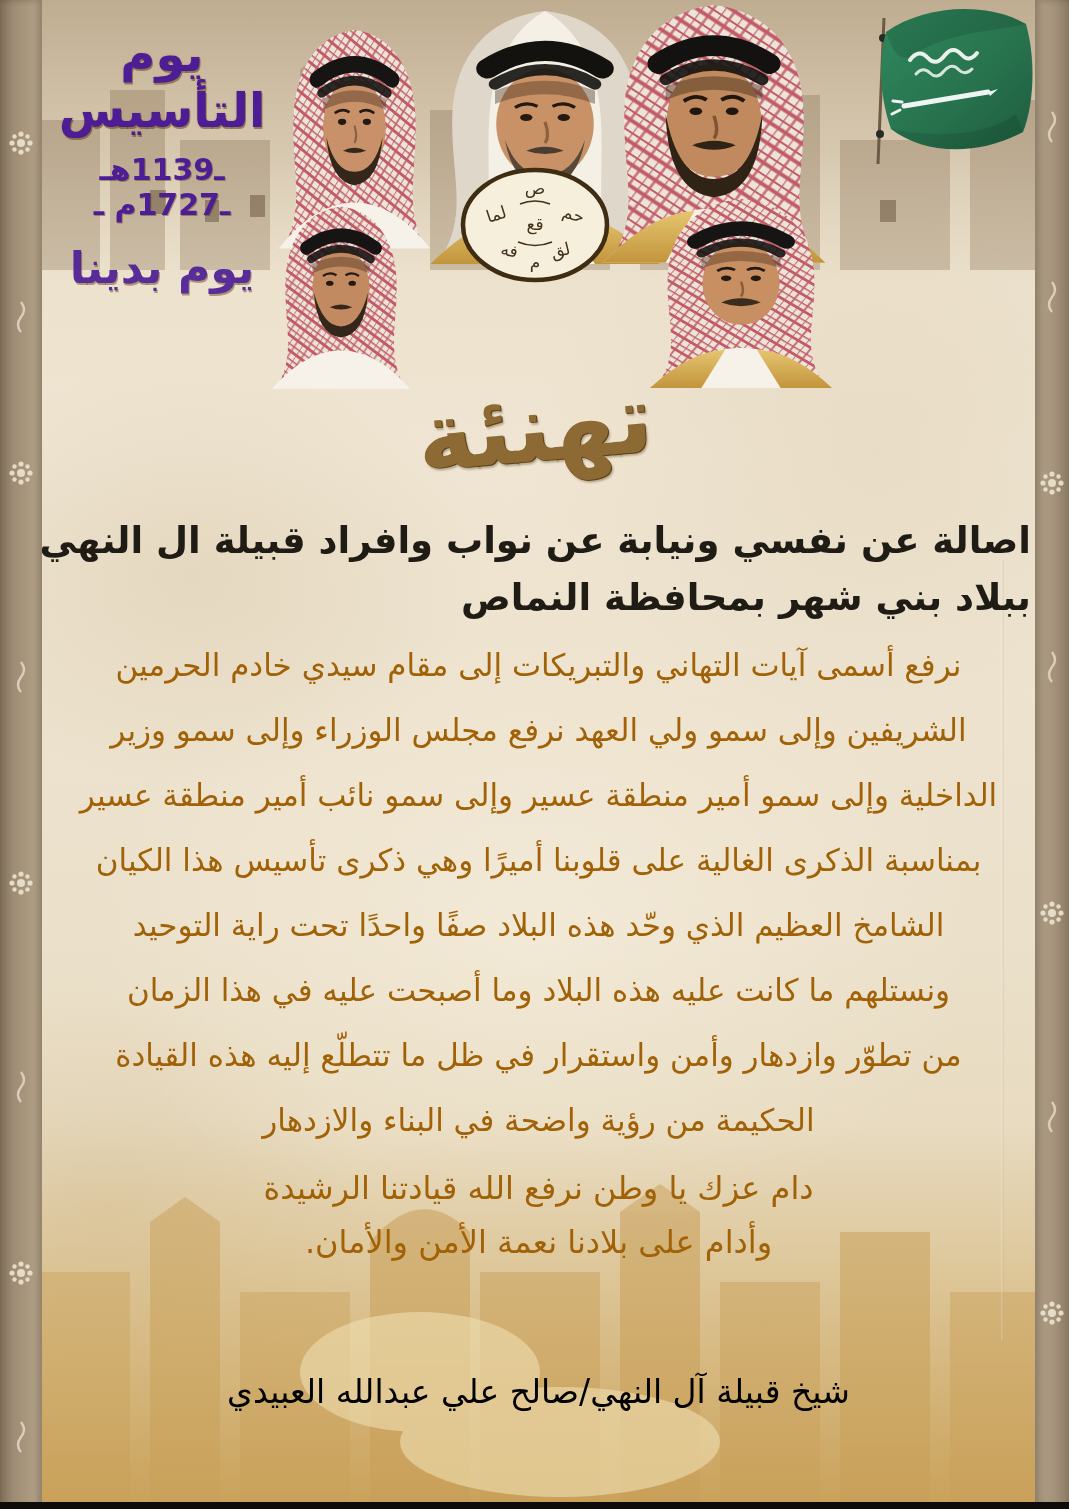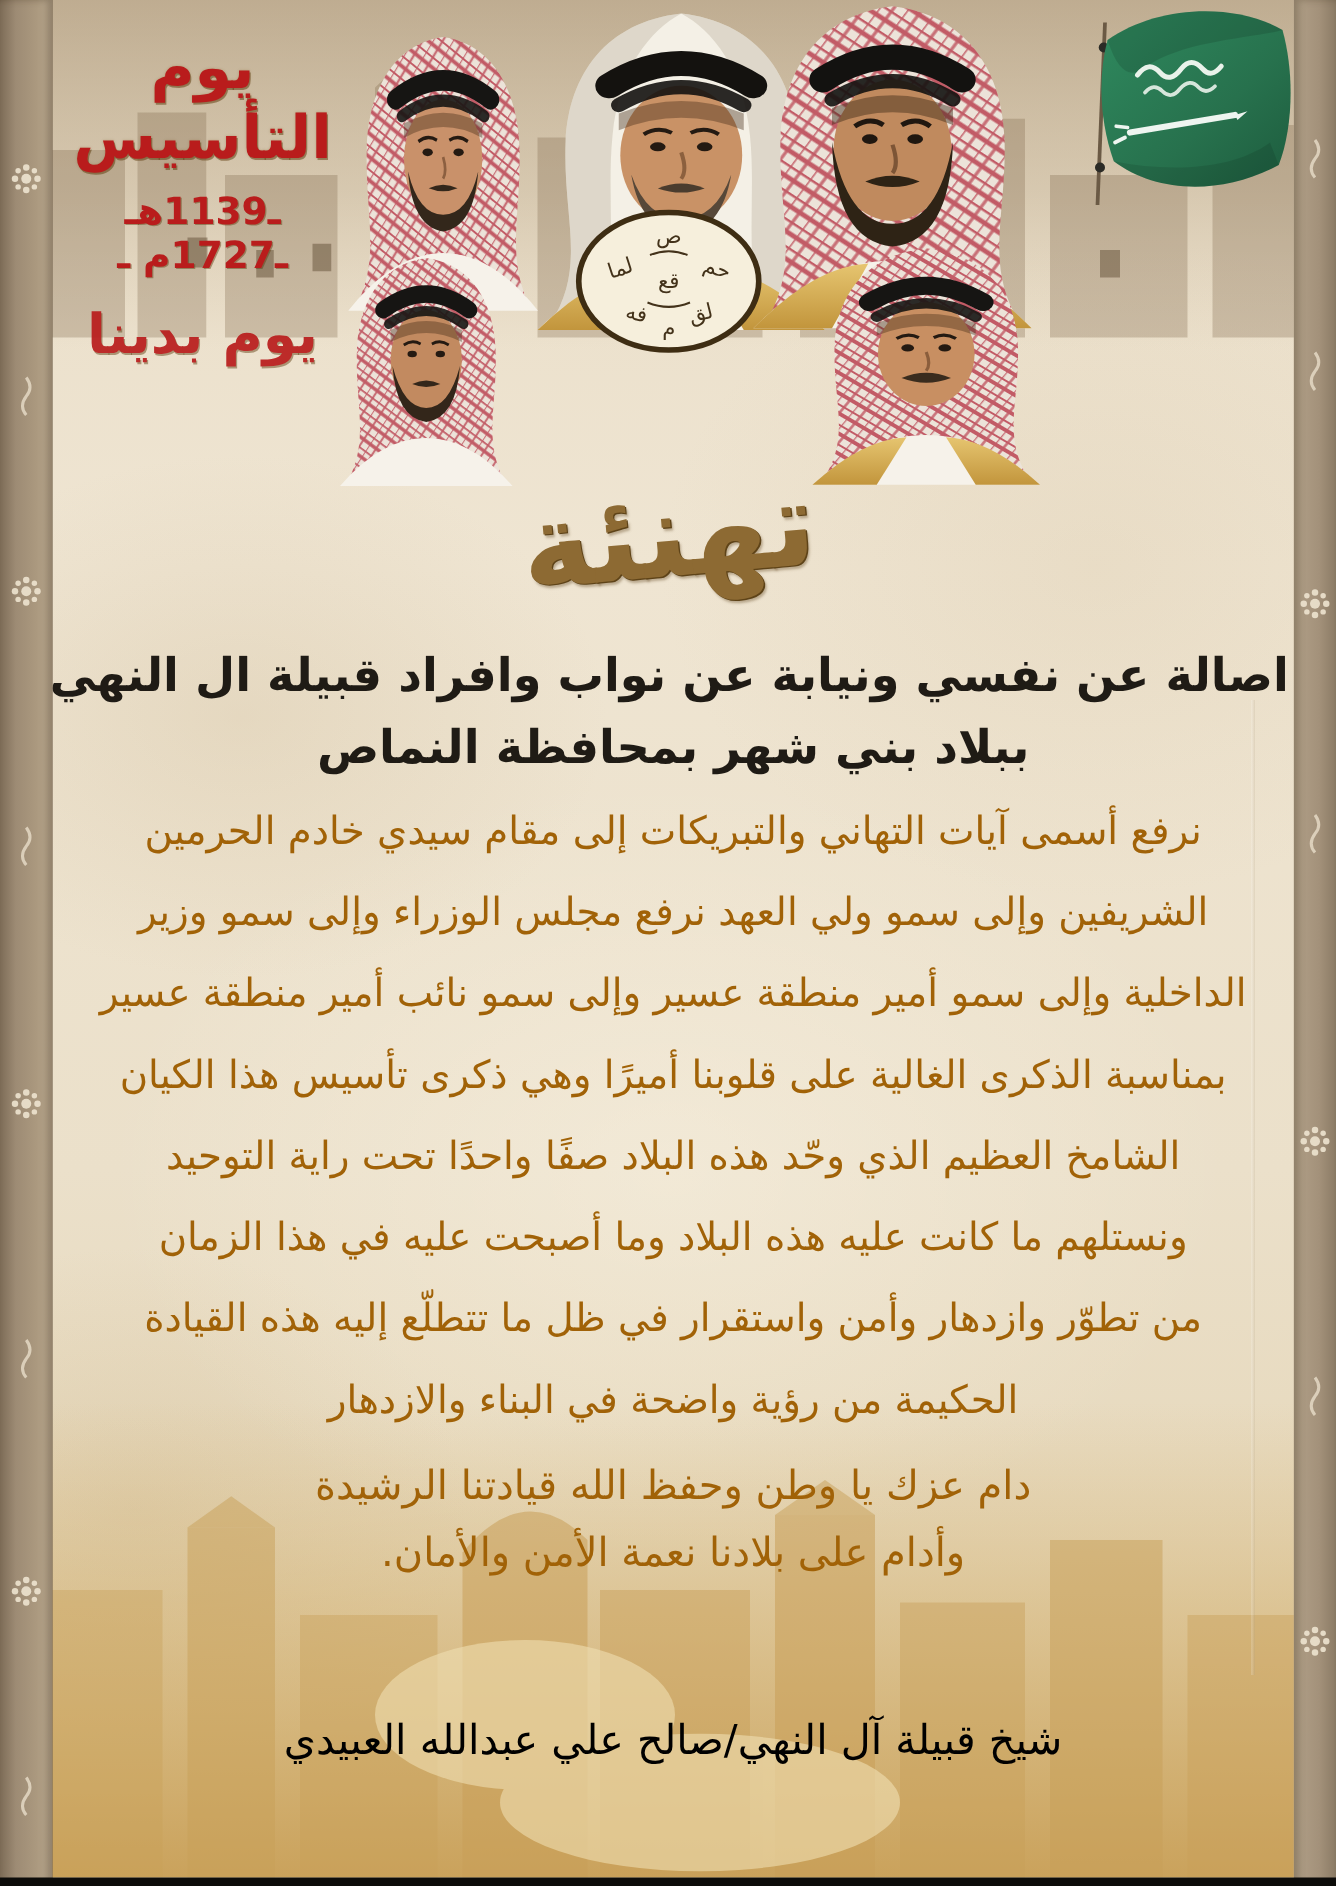--- a/index.html
+++ b/index.html
@@ -35,39 +35,39 @@
     box-shadow:inset -4px 0 6px rgba(60,45,25,.35);}
   .strip-right{right:0;width:34px;
     background:linear-gradient(270deg,#8a7a64 0%,#a3917a 40%,#b2a189 100%);
     box-shadow:inset 4px 0 6px rgba(60,45,25,.3);}
   .strip .orn{position:absolute;left:50%;transform:translateX(-50%);}
   
   .header-art{position:absolute;top:0;left:0;z-index:3;}
   
   .fday{
     position:absolute;top:26px;left:38px;width:248px;z-index:4;
-    text-align:center;direction:rtl;color:#b91c1c;
+    text-align:center;direction:rtl;color:#4c1d95;
   }
   .fday .t1{font-size:48px;font-weight:bold;
     text-shadow:1px 2px 0 rgba(94,60,14,.5), 0 0 2px rgba(120,80,20,.35);}
   .fday .t2{font-size:30px;font-weight:bold;margin-top:14px;direction:ltr;
     text-shadow:1px 1px 0 rgba(94,60,14,.45);}
   .fday .t3{font-size:44px;font-weight:bold;margin-top:20px;opacity:.92;
     text-shadow:1px 2px 0 rgba(94,60,14,.5);}
   
   .callig{
     position:absolute;top:372px;left:0;width:1069px;z-index:4;text-align:center;
     font-size:96px;color:#8d6a33;transform:rotate(-5deg);
     text-shadow:1px 1px 0 #5e4318, 2px 3px 2px rgba(90,60,20,.35);
     font-weight:bold;
   }
   
   .textzone{position:absolute;left:46px;right:38px;z-index:4;text-align:center;direction:rtl;}
   .headline{top:512px;color:#1f1b15;font-weight:bold;}
-  .headline .h1,.headline .h2{font-size:37px;line-height:1.55;white-space:nowrap;}
+  .headline .h1,.headline .h2{font-size:37px;line-height:1.55;white-space:nowrap;text-align:right;}
   .bodyzone{top:646px;color:#a16207;}
   .bline{font-size:31px;line-height:39px;margin-bottom:26px;white-space:nowrap;}
   .closing{margin-top:14px;}
   .cline{font-size:32px;line-height:44px;margin-bottom:10px;white-space:nowrap;}
   .signature{
     position:absolute;top:1372px;left:46px;right:38px;z-index:4;
     text-align:center;direction:rtl;color:#000000;font-size:33px;
   }
 </style>
 </head>
@@ -288,21 +288,21 @@
   <div class="textzone bodyzone" style="top:646px;">
     <div class="bline">نرفع أسمى آيات التهاني والتبريكات إلى مقام سيدي خادم الحرمين</div>
     <div class="bline">الشريفين وإلى سمو ولي العهد نرفع مجلس الوزراء وإلى سمو وزير</div>
     <div class="bline">الداخلية وإلى سمو أمير منطقة عسير وإلى سمو نائب أمير منطقة عسير</div>
     <div class="bline">بمناسبة الذكرى الغالية على قلوبنا أميرًا وهي ذكرى تأسيس هذا الكيان</div>
     <div class="bline">الشامخ العظيم الذي وحّد هذه البلاد صفًا واحدًا تحت راية التوحيد</div>
     <div class="bline">ونستلهم ما كانت عليه هذه البلاد وما أصبحت عليه في هذا الزمان</div>
     <div class="bline">من تطوّر وازدهار وأمن واستقرار في ظل ما تتطلّع إليه هذه القيادة</div>
     <div class="bline">الحكيمة من رؤية واضحة في البناء والازدهار</div>
     <div class="closing">
-      <div class="cline">دام عزك يا وطن وحفظ الله قيادتنا الرشيدة</div>
+      <div class="cline">دام عزك يا وطن نرفع الله قيادتنا الرشيدة</div>
       <div class="cline">وأدام على بلادنا نعمة الأمن والأمان.</div>
     </div>
   </div>
 
   <div class="signature">شيخ قبيلة آل النهي/صالح علي عبدالله العبيدي</div>
 
   <div class="strip strip-left">
     <svg class="orn" style="top:130px" width="26" height="26" viewBox="0 0 26 26">
         <g fill="#eee4d0" opacity="0.9">
           <circle cx="13" cy="13" r="4"></circle>

